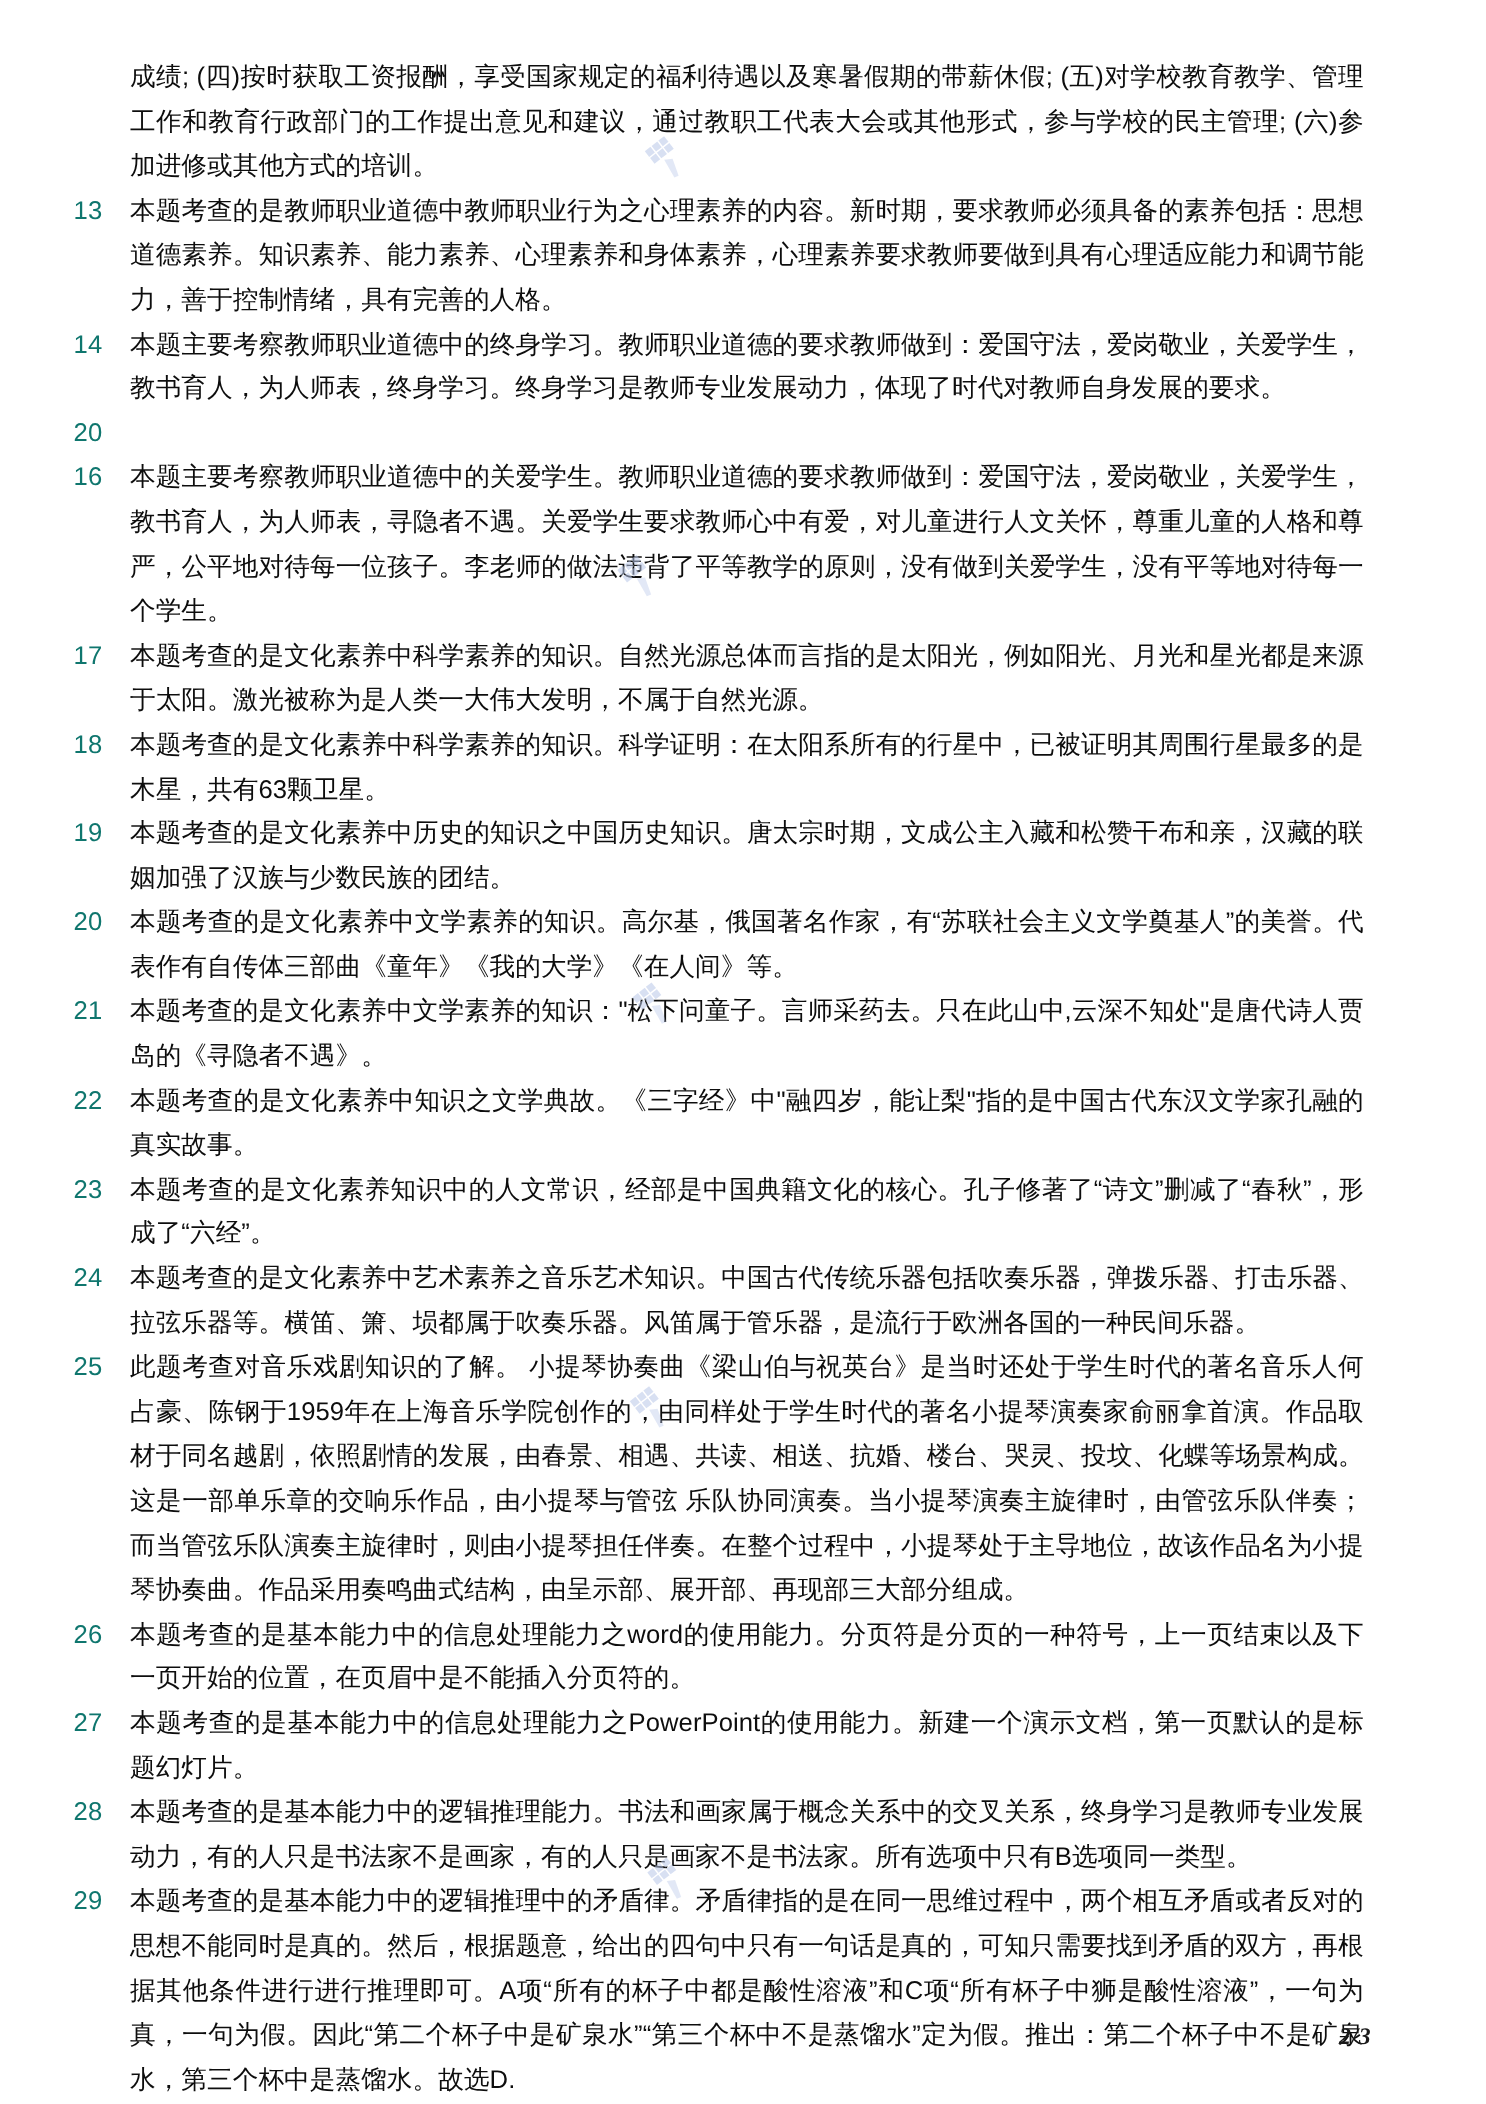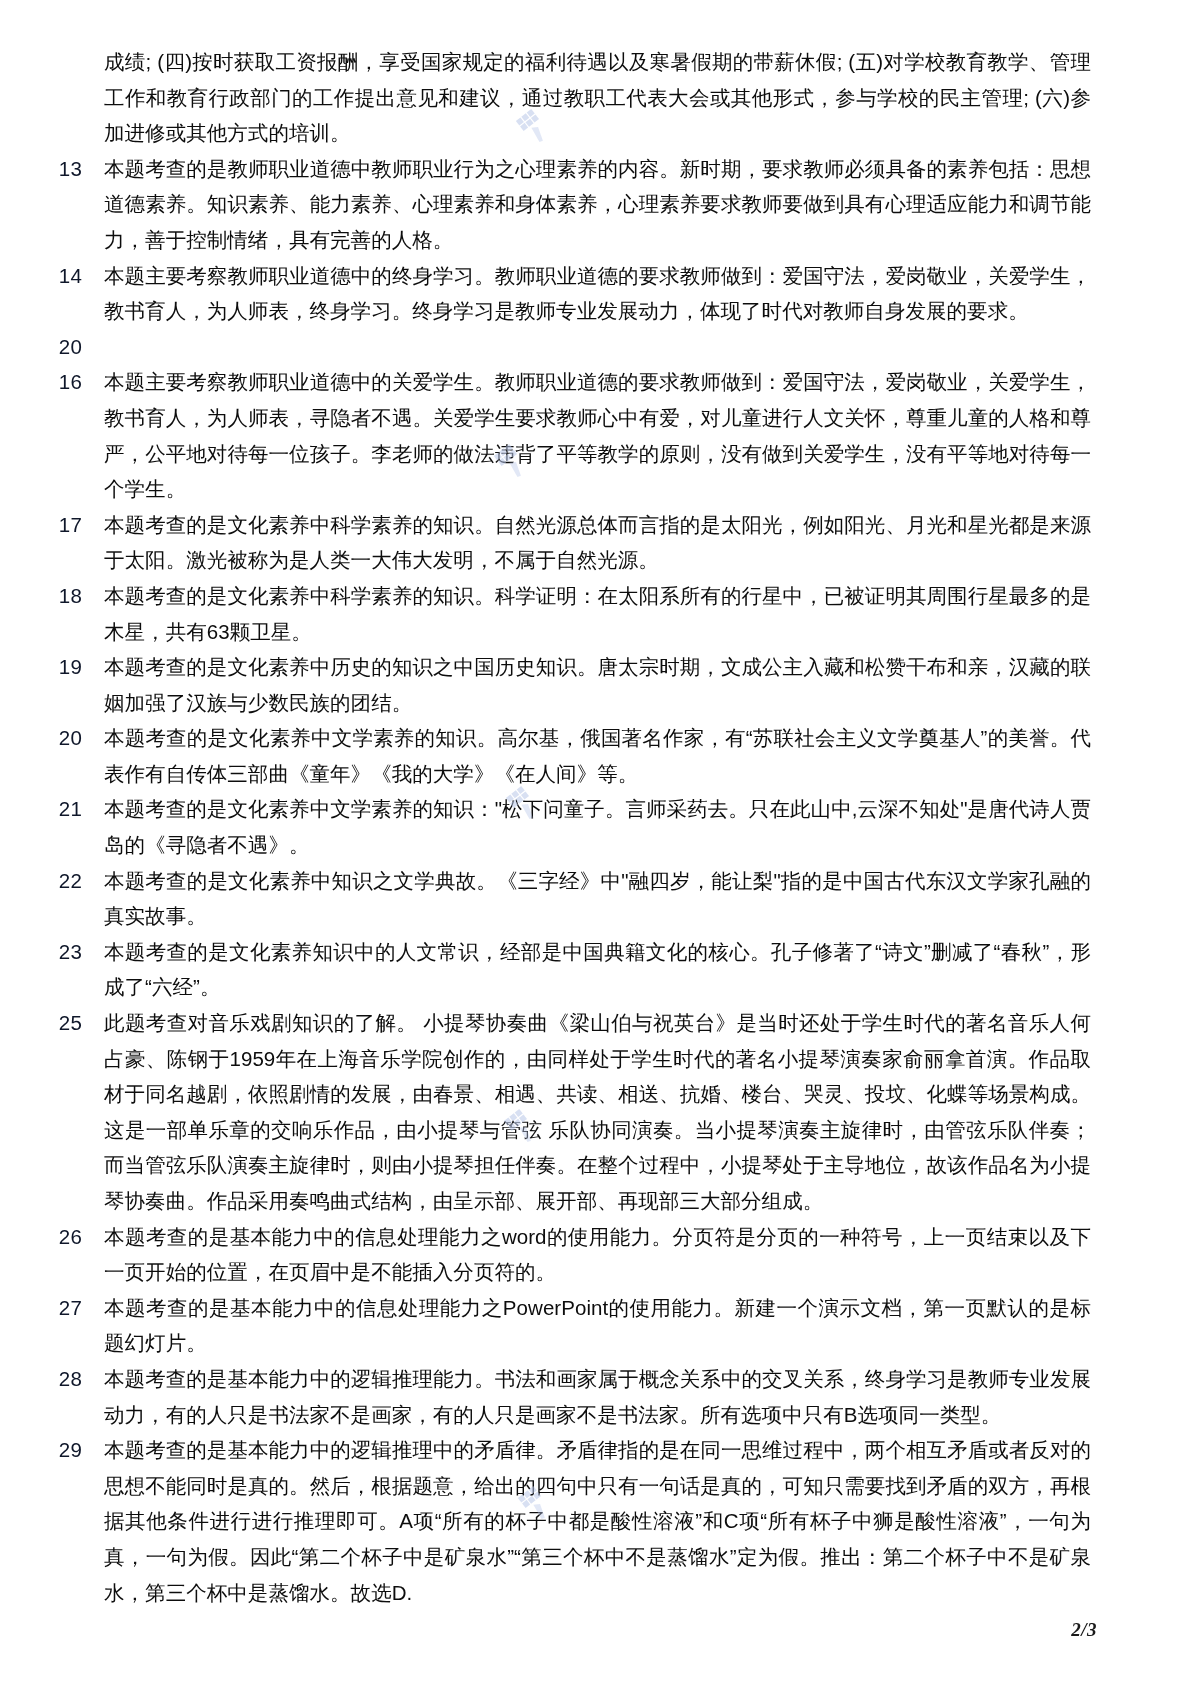--- a/index.html
+++ b/index.html
@@ -33,21 +33,21 @@
     padding-right: 98px;
   }
   .entry-num {
     flex: 0 0 104px;
     width: 104px;
     text-align: right;
     padding-right: 22px;
     box-sizing: border-box;
     font-size: 20.5px;
     line-height: 35.6px;
-    color: #0f172a;
+    color: #0f766e;
     letter-spacing: 0.2px;
     font-family: "Liberation Sans", "DejaVu Sans", sans-serif;
   }
   .entry-body {
     flex: 1 1 auto;
     font-size: 20.5px;
     line-height: 35.6px;
     color: #0d0d0d;
     text-align: justify;
     text-justify: inter-character;
@@ -127,20 +127,24 @@
       </div>
       <div class="entry">
         <div class="entry-num">22</div>
         <div class="entry-body">本题考查的是文化素养中知识之文学典故。《三字经》中"融四岁，能让梨"指的是中国古代东汉文学家孔融的真实故事。</div>
       </div>
       <div class="entry">
         <div class="entry-num">23</div>
         <div class="entry-body">本题考查的是文化素养知识中的人文常识，经部是中国典籍文化的核心。孔子修著了“诗文”删减了“春秋”，形成了“六经”。</div>
       </div>
       <div class="entry">
+        <div class="entry-num">24</div>
+        <div class="entry-body">本题考查的是文化素养中艺术素养之音乐艺术知识。中国古代传统乐器包括吹奏乐器，弹拨乐器、打击乐器、拉弦乐器等。横笛、箫、埙都属于吹奏乐器。风笛属于管乐器，是流行于欧洲各国的一种民间乐器。</div>
+      </div>
+      <div class="entry">
         <div class="entry-num">25</div>
         <div class="entry-body">此题考查对音乐戏剧知识的了解。 小提琴协奏曲《梁山伯与祝英台》是当时还处于学生时代的著名音乐人何占豪、陈钢于1959年在上海音乐学院创作的，由同样处于学生时代的著名小提琴演奏家俞丽拿首演。作品取材于同名越剧，依照剧情的发展，由春景、相遇、共读、相送、抗婚、楼台、哭灵、投坟、化蝶等场景构成。这是一部单乐章的交响乐作品，由小提琴与管弦 乐队协同演奏。当小提琴演奏主旋律时，由管弦乐队伴奏；而当管弦乐队演奏主旋律时，则由小提琴担任伴奏。在整个过程中，小提琴处于主导地位，故该作品名为小提琴协奏曲。作品采用奏鸣曲式结构，由呈示部、展开部、再现部三大部分组成。</div>
       </div>
       <div class="entry">
         <div class="entry-num">26</div>
         <div class="entry-body">本题考查的是基本能力中的信息处理能力之word的使用能力。分页符是分页的一种符号，上一页结束以及下一页开始的位置，在页眉中是不能插入分页符的。</div>
       </div>
       <div class="entry">
         <div class="entry-num">27</div>
         <div class="entry-body">本题考查的是基本能力中的信息处理能力之PowerPoint的使用能力。新建一个演示文档，第一页默认的是标题幻灯片。</div>

